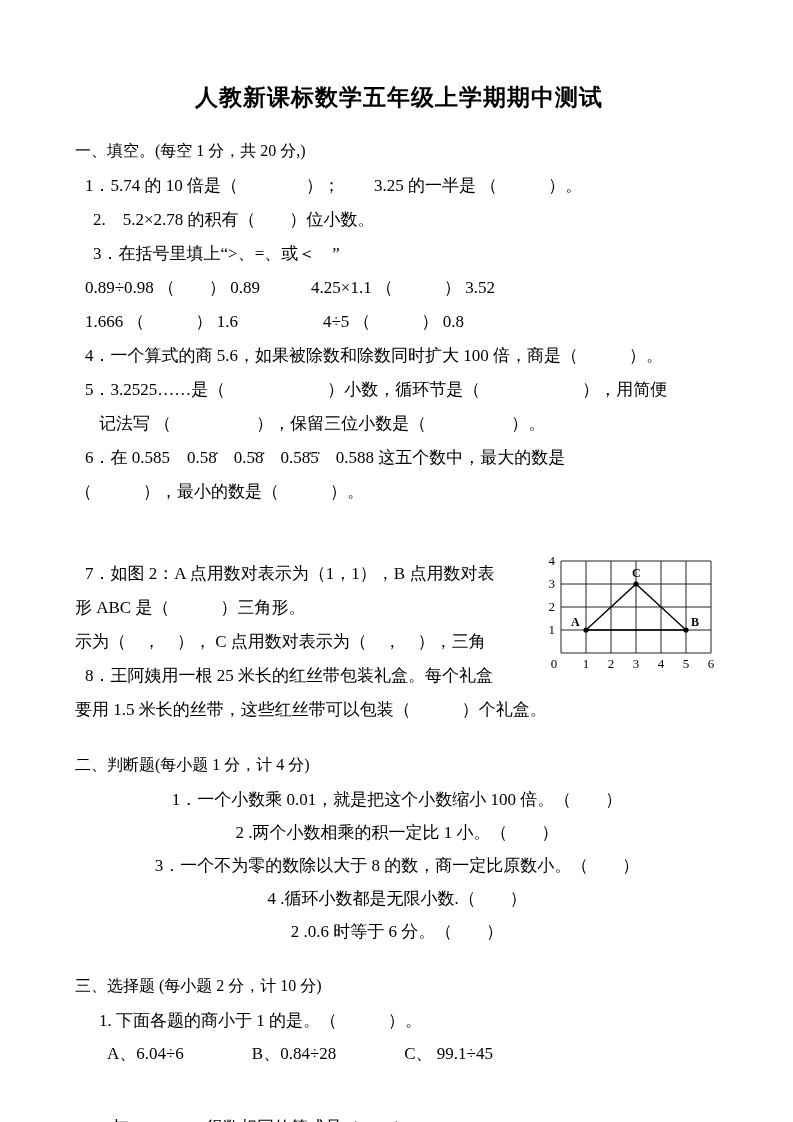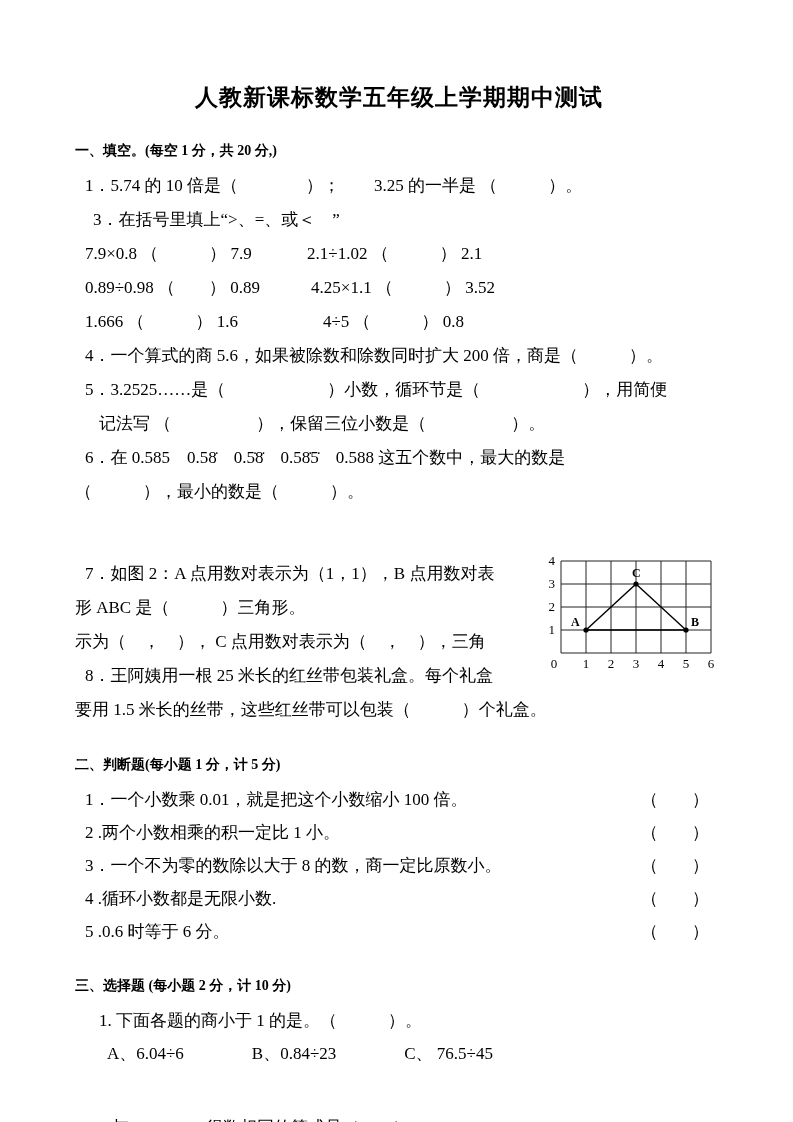--- a/index.html
+++ b/index.html
@@ -7,48 +7,48 @@
   .page {
     width:793px; height:1122px; position:relative;
     background:#ffffff; color:#000000;
     font-family:"Liberation Serif","DejaVu Serif",serif;
     padding:82px 70px 0 75px; overflow:hidden;border-radius:16px;
   }
   .title {
     font-size:23px; font-weight:bold; text-align:center;
     margin-bottom:14px; letter-spacing:1px;
   }
-  .sec-heading { font-size:14px; font-weight:bold; line-height:36px;margin-top:20px; }
+  .sec-heading { font-size:16px; font-weight:normal; line-height:36px;margin-top:20px; }
   .line { font-size:17px; line-height:34px; white-space:nowrap; }
   .wrap-block { position:relative; }
   .figure { position:absolute; top:-6px; right:2px; }
   .judge-list { width:634px; }
   .judge-item {
-    display:flex; justify-content:space-between;
+    display:flex; justify-content:center;
     font-size:17px; line-height:33px; padding-left:10px; white-space:nowrap;
   }
   .choice-list .line { line-height:33px; }
 </style>
 </head>
 <body>
 
 <div class="page">
 
   <h1 class="title">人教新课标数学五年级上学期期中测试</h1>
 
   <div>
     <h2 class="sec-heading">一、填空。(每空 1 分，共 20 分,)</h2>
 
     <div>
         <div class="line" style="padding-left: 10px;">1．5.74 的 10 倍是（　　　　）；　　3.25 的一半是 （　　　）。</div>
+        <div class="line" style="padding-left: 18px;">2.　5.2×2.78 的积有（　　）位小数。</div>
         <div class="line" style="padding-left: 18px;">3．在括号里填上“&gt;、=、或＜　”</div>
-        <div class="line" style="padding-left: 10px;">7.9×0.8 （　　　） 7.9　　　 2.1÷1.02 （　　　） 2.1</div>
         <div class="line" style="padding-left: 10px;">0.89÷0.98 （　　） 0.89　　　4.25×1.1 （　　　） 3.52</div>
         <div class="line" style="padding-left: 10px;">1.666 （　　　） 1.6　　　　　4÷5 （　　　） 0.8</div>
-        <div class="line" style="padding-left: 10px;">4．一个算式的商 5.6，如果被除数和除数同时扩大 200 倍，商是（　　　）。</div>
+        <div class="line" style="padding-left: 10px;">4．一个算式的商 5.6，如果被除数和除数同时扩大 100 倍，商是（　　　）。</div>
         <div class="line" style="padding-left: 10px;">5．3.2525……是（　　　　　　）小数，循环节是（　　　　　　），用简便</div>
         <div class="line" style="padding-left: 0px; margin-left: 24px;">记法写 （　　　　　），保留三位小数是（　　　　　）。</div>
         <div class="line" style="padding-left: 10px;">6．在 0.585　0.58̇　0.5̇8̇　0.58̇5̇　0.588 这五个数中，最大的数是</div>
         <div class="line" style="padding-left: 0px;">（　　　），最小的数是（　　　）。</div>
       </div>
 
     <div class="wrap-block">
       <div class="figure"><svg xmlns="http://www.w3.org/2000/svg" width="178" height="122">
             <line x1="18" y1="102" x2="18" y2="10" stroke="#222" stroke-width="1"></line>
             <line x1="43" y1="102" x2="43" y2="10" stroke="#222" stroke-width="1"></line>
@@ -85,47 +85,47 @@
           <div class="line" style="padding-left: 10px; margin-top: 48px;">7．如图 2：A 点用数对表示为（1，1），B 点用数对表</div>
           <div class="line" style="padding-left: 0px;">形 ABC 是（　　　）三角形。</div>
           <div class="line" style="padding-left: 0px;">示为（　，　）， C 点用数对表示为（　，　），三角</div>
           <div class="line" style="padding-left: 10px;">8．王阿姨用一根 25 米长的红丝带包装礼盒。每个礼盒</div>
           <div class="line" style="padding-left: 0px;">要用 1.5 米长的丝带，这些红丝带可以包装（　　　）个礼盒。</div>
         </div>
     </div>
   </div>
 
   <div>
-    <h2 class="sec-heading">二、判断题(每小题 1 分，计 5 分)</h2>
+    <h2 class="sec-heading">二、判断题(每小题 1 分，计 4 分)</h2>
     <div class="judge-list">
         <div class="judge-item">
         <span>1．一个小数乘 0.01，就是把这个小数缩小 100 倍。</span>
         <span>（　　）</span>
       </div>
         <div class="judge-item">
         <span>2 .两个小数相乘的积一定比 1 小。</span>
         <span>（　　）</span>
       </div>
         <div class="judge-item">
         <span>3．一个不为零的数除以大于 8 的数，商一定比原数小。</span>
         <span>（　　）</span>
       </div>
         <div class="judge-item">
         <span>4 .循环小数都是无限小数.</span>
         <span>（　　）</span>
       </div>
         <div class="judge-item">
-        <span>5 .0.6 时等于 6 分。</span>
+        <span>2 .0.6 时等于 6 分。</span>
         <span>（　　）</span>
       </div>
       </div>
   </div>
 
   <div class="choice-list">
     <h2 class="sec-heading">三、选择题 (每小题 2 分，计 10 分)</h2>
     <div>
         <div class="line" style="padding-left: 24px;">1. 下面各题的商小于 1 的是。（　　　）。</div>
-        <div class="line" style="padding-left: 32px;">A、6.04÷6　　　　B、0.84÷23　　　　C、 76.5÷45</div>
+        <div class="line" style="padding-left: 32px;">A、6.04÷6　　　　B、0.84÷28　　　　C、 99.1÷45</div>
         <div class="line" style="padding-left: 24px; margin-top: 41px;">2.与 91.2÷0.57 得数相同的算式是（　　）</div>
       </div>
   </div>
 
 </div>
 
 </body></html>

